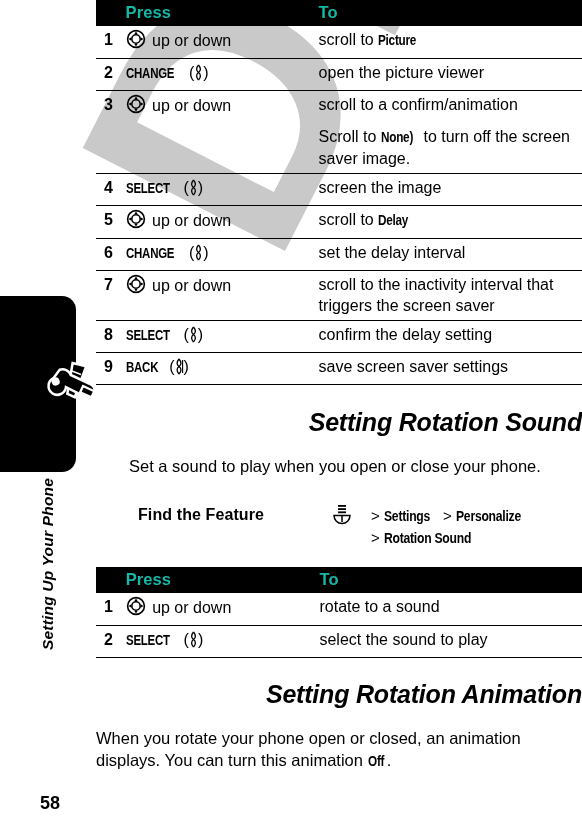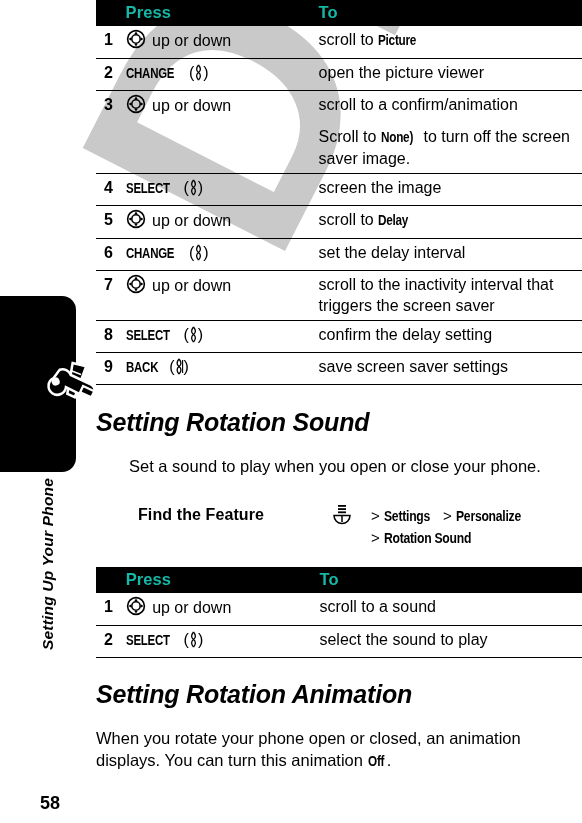--- a/index.html
+++ b/index.html
@@ -150,20 +150,21 @@
   .nav-icon { vertical-align: -3px; margin-right: 2px; }
   .sk-icon  { vertical-align: -3px; }
 
   
   h2.sec {
     margin: 0;
     font-size: 25px;
     font-weight: bold;
     font-style: italic;
     letter-spacing: -0.2px;
+    text-align: right;
   }
   p.body {
     margin: 0;
     font-size: 16.5px;
     line-height: 22px;
   }
 
   
   .fft { width: 486px; }
   .fft-label {
@@ -378,21 +379,21 @@
         <td class="c-num">1</td>
         <td class="c-press">
           <span class="nav-icon">
             <svg width="20" height="20" viewBox="0 0 20 20">
                   <circle cx="10" cy="10" r="8.4" fill="none" stroke="#000" stroke-width="1.6"></circle>
                   <circle cx="10" cy="10" r="4.2" fill="none" stroke="#000" stroke-width="1.6"></circle>
                   <path d="M10 2.4 L8.4 5 L11.6 5 Z M10 17.6 L8.4 15 L11.6 15 Z M2.4 10 L5 8.4 L5 11.6 Z M17.6 10 L15 8.4 L15 11.6 Z" fill="#000"></path>
                 </svg>
           </span><span>up or down</span>
         </td>
-        <td class="c-to">scroll to a sound</td>
+        <td class="c-to">rotate to a sound</td>
       </tr>
       <tr>
         <td class="c-num">2</td>
         <td class="c-press">
           <span class="softkey-label">SELECT</span>
           <span class="paren">(</span><span class="sk-icon"><svg width="9" height="17" viewBox="0 0 9 17">
                   <path d="M4.5 1 C7 4 7 6.5 4.5 8.5 C2 10.5 2 13 4.5 16" fill="none" stroke="#000" stroke-width="1.3"></path>
                   <path d="M4.5 1 C2 4 2 6.5 4.5 8.5 C7 10.5 7 13 4.5 16" fill="none" stroke="#000" stroke-width="1.3"></path>
                 </svg></span><span class="paren">)</span>
         </td>

